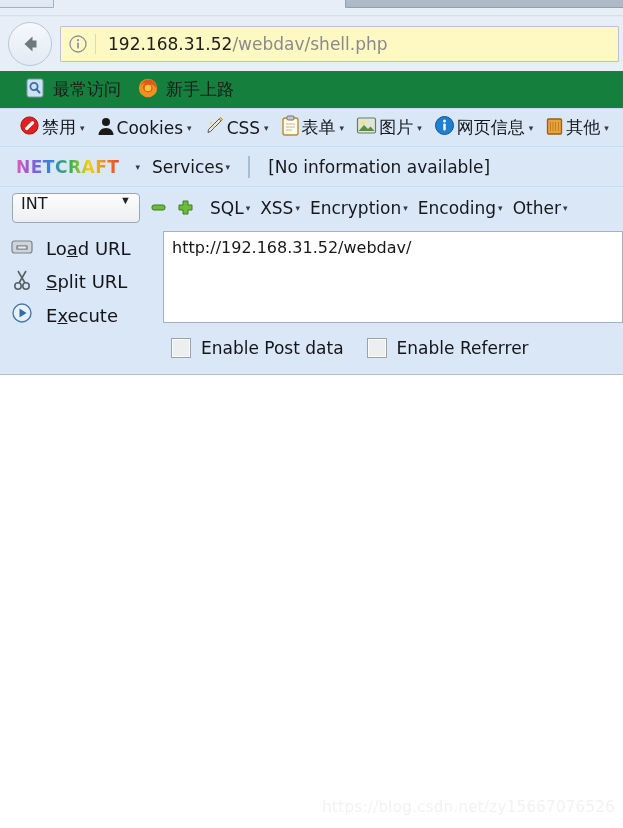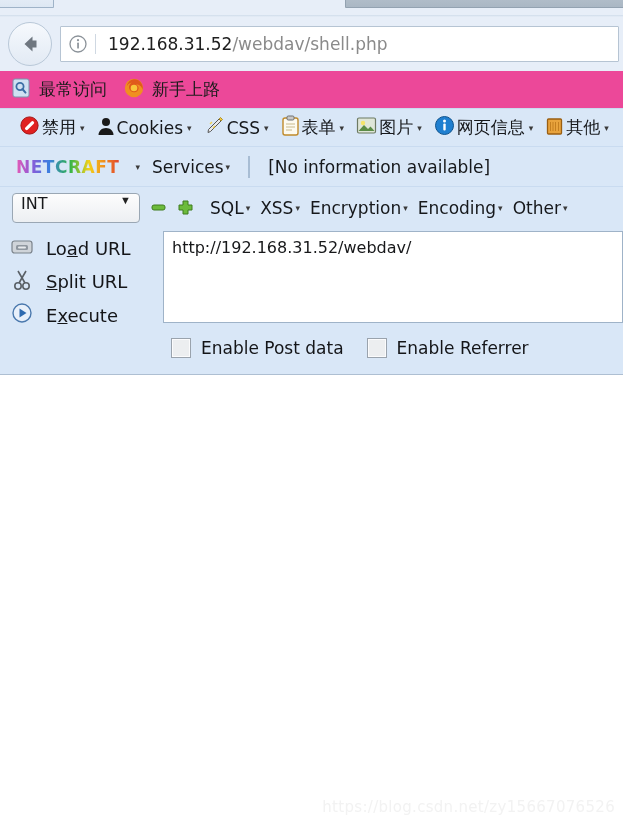--- a/index.html
+++ b/index.html
@@ -42,39 +42,39 @@
     width: 44px; height: 44px; border-radius: 50%;
     background: linear-gradient(#f6f9fd, #e2eaf4);
     border: 1px solid #b9c8d8;
     display: flex; align-items: center; justify-content: center;
     cursor: pointer;
   }
   .back-btn svg { display: block; }
   .urlbar {
     margin-left: 8px; margin-right: 4px;
     flex: 1; height: 36px;
-    background: #ffffff;
+    background: #fef9c3;
     border: 1px solid #b6c4d3;
     display: flex; align-items: center;
     border-radius: 1px;
   }
   .info-icon { width: 34px; display: flex; align-items: center; justify-content: center; cursor: pointer; }
   .url-sep { width: 1px; height: 20px; background: #cfd8e2; }
   .url-text {
     padding-left: 12px; font-size: 17px; color: #8a8a8a;
     font-family: "DejaVu Sans", "Liberation Sans", sans-serif;
     white-space: nowrap; overflow: hidden; cursor: text;
   }
   .url-text .host { color: #202020; }
 
   
   .bookmarks {
     position: absolute; left: 0; top: 71px; width: 623px; height: 38px;
-    background: #ec4899;
-    display: flex; align-items: center; padding-left: 10px; gap: 16px;
+    background: #15803d;
+    display: flex; align-items: center; padding-left: 24px; gap: 16px;
     border-bottom: 1px solid #c9dbf0;
   }
   .bm { display: flex; align-items: center; gap: 7px; cursor: pointer; }
   .bm-label { font-size: 17px; color: #1b1b1b; font-family: "DejaVu Sans", sans-serif; }
 
   
   .wdtoolbar {
     position: absolute; left: 0; top: 109px; width: 623px; height: 38px;
     background: #d9e7f7;
     display: flex; align-items: center; padding-left: 15px; gap: 4px;

